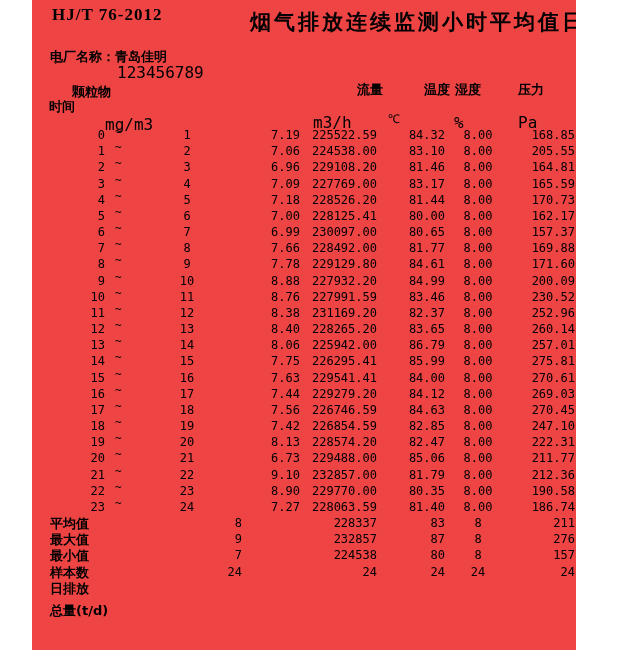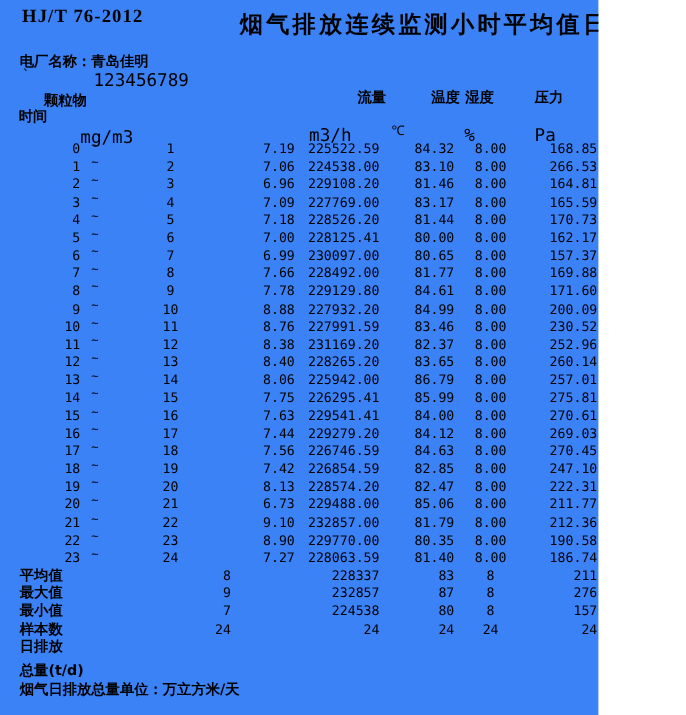--- a/index.html
+++ b/index.html
@@ -1,17 +1,17 @@
 <!DOCTYPE html>
 <html><head>
 <meta charset="utf-8">
 <style>
   html,body{margin:0;padding:0;background:#fff;}
-  .page{position:relative;width:544px;height:650px;background:#3b82f6;color:#000;overflow:hidden;
-        font-family:"DejaVu Sans",sans-serif;}
+  .page{position:relative;width:544px;height:650px;background:#ef4444;color:#000;overflow:hidden;
+        font-family:"DejaVu Sans",sans-serif;margin-left:32px;}
   .abs{position:absolute;white-space:pre;}
   .cn{font-family:"DejaVu Sans",sans-serif;font-weight:bold;font-size:13px;line-height:14px;}
   .num{font-family:"DejaVu Sans Mono","Liberation Mono",monospace;font-size:16px;line-height:14px;}
   .doc-number{left:20px;top:5px;font-family:"Liberation Serif","DejaVu Serif",serif;
               font-weight:bold;font-size:17px;letter-spacing:1px;}
   .title{left:218px;top:15px;font-size:21px;font-weight:bold;letter-spacing:3px;}
   .plant-name{left:18px;top:50px;}
   .plant-mark{left:20px;top:61px;font-size:12px;}
   .plant-code{left:85px;top:66px;}
   .date-line{left:424px;top:61px;}
@@ -81,21 +81,21 @@
       <span class="cell c-press">168.85</span>
     </div>
       <div class="row" style="top: 144.17px;">
       <span class="cell c-from">1</span>
       <span class="cell c-tilde">~</span>
       <span class="cell c-to">2</span>
       <span class="cell c-pm">7.06</span>
       <span class="cell c-flow">224538.00</span>
       <span class="cell c-temp">83.10</span>
       <span class="cell c-hum">8.00</span>
-      <span class="cell c-press">266.53</span>
+      <span class="cell c-press">205.55</span>
     </div>
       <div class="row" style="top: 160.34px;">
       <span class="cell c-from">2</span>
       <span class="cell c-tilde">~</span>
       <span class="cell c-to">3</span>
       <span class="cell c-pm">6.96</span>
       <span class="cell c-flow">229108.20</span>
       <span class="cell c-temp">81.46</span>
       <span class="cell c-hum">8.00</span>
       <span class="cell c-press">164.81</span>
@@ -353,15 +353,14 @@
       <div class="row" style="top: 603px; text-decoration: underline;">
       <span class="cell c-label">总量(t/d)</span>
       <span class="cell c-pm-sum"></span>
       <span class="cell c-flow"></span>
       <span class="cell c-temp"></span>
       <span class="cell c-hum"></span>
       <span class="cell c-press"></span>
     </div>
     </div>
 
-  <div class="abs footer-note cn"><span>烟气日排放总量单位：</span><span>万立方米/天</span></div>
 
 </div>
 
 </body></html>

